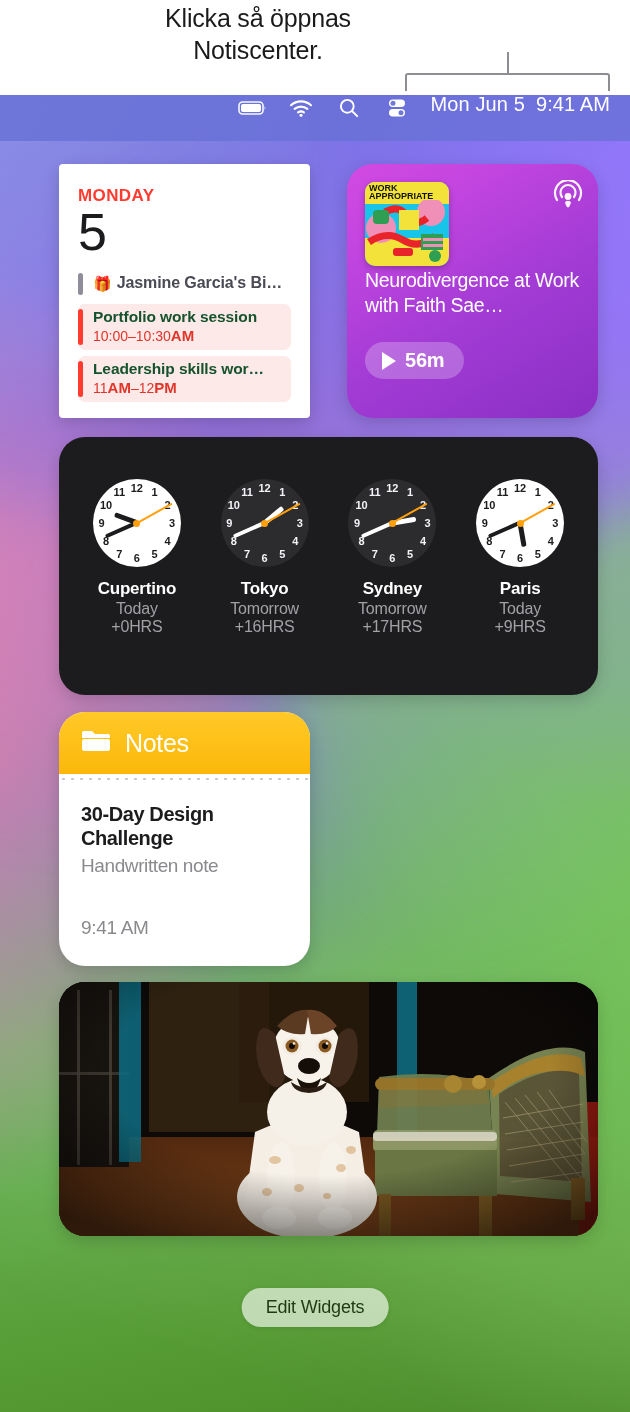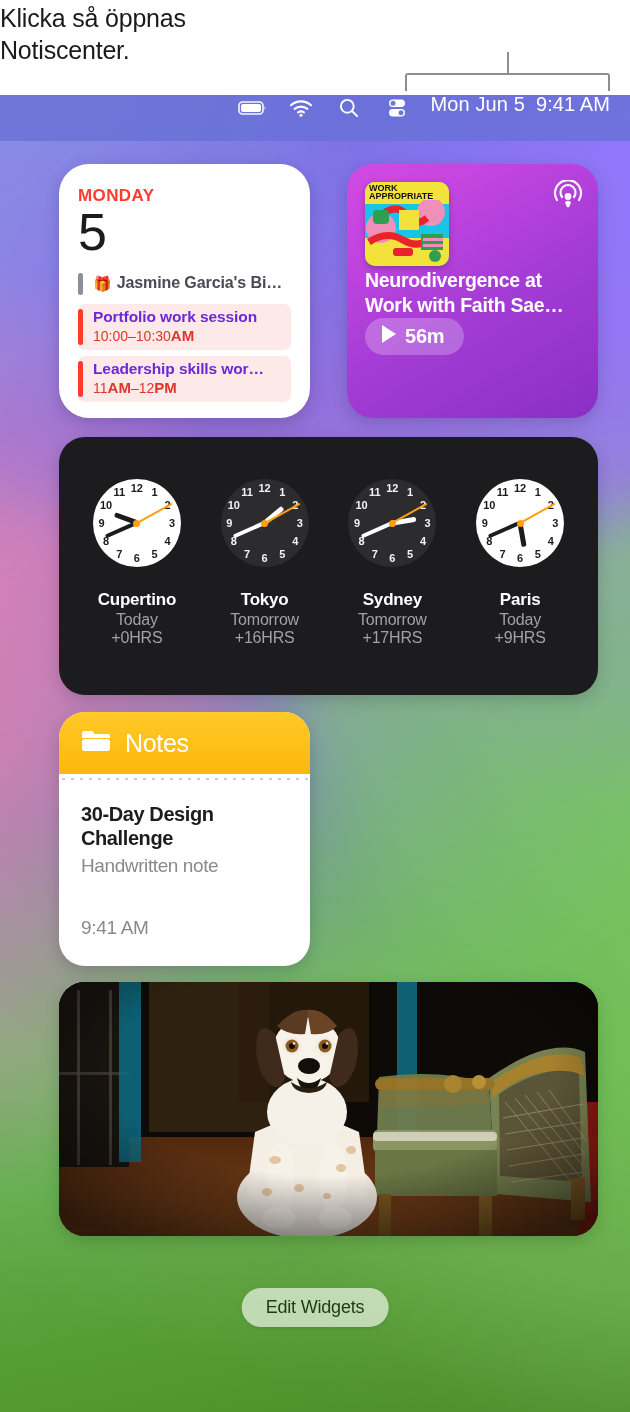--- a/index.html
+++ b/index.html
@@ -10,21 +10,21 @@
     position:relative;
   }
 
   
   .callout {
     position:absolute; left:0; top:0; width:630px; height:95px;
     background:#ffffff; z-index:40;
   }
   .callout-text {
     position:absolute; left:0; top:2px; width:516px;
-    text-align:left;
+    text-align:center;
     font-size:25px; line-height:32px; color:#1a1a1a;
     letter-spacing:-0.2px;
   }
   .bracket {
     position:absolute; left:405px; top:73px; width:205px; height:18px;
     border:2px solid #8d8d92;
     border-bottom:none;
     border-top-left-radius:3px; border-top-right-radius:3px;
   }
   .bracket-stem {
@@ -91,21 +91,21 @@
     color:#fff; font-size:20px; font-weight:500; letter-spacing:0.1px;
     margin-left:10px; padding-right:2px;
   }
 
   
   .widgets { position:absolute; left:0; top:48px; width:630px; }
 
   
   .w-calendar {
     position:absolute; left:59px; top:23px; width:251px; height:254px;
-    background:#ffffff; border-radius:30px; padding:22px 19px 0 19px;
+    background:#ffffff; border-radius:4px; padding:22px 19px 0 19px;
     box-shadow:0 5px 16px rgba(0,0,0,0.16);
   }
   .cal-day {
     color:#ff3b30; font-size:17px; font-weight:bold; letter-spacing:0.4px;
   }
   .cal-num {
     color:#1c1c1e; font-size:52px; font-weight:400; line-height:56px;
     letter-spacing:-1px; margin-top:-2px;
   }
   .cal-events { margin-top:10px; display:flex; flex-direction:column; gap:6px; }
@@ -113,21 +113,21 @@
     padding:3px 0; position:relative; }
   .ev-bar { width:5px; border-radius:3px; flex:none; }
   .ev-body { flex:1; padding:1px 6px 3px 2px; }
   .ev-allday { background:transparent; }
   .ev-allday .ev-body { display:flex; align-items:center; gap:5px; }
   .ev-title-allday { color:#4a4a55; font-size:16px; font-weight:bold;
     white-space:nowrap; overflow:hidden; letter-spacing:-0.1px; }
   .gift { color:#ff3b30; font-size:15px; line-height:1; }
   .ev-timed { background:#fde9e7; border-radius:7px; }
   .ev-timed .ev-bar { margin:2px 0; }
-  .ev-title { color:#6d28d9; font-size:15.5px; font-weight:bold;
+  .ev-title { color:#14532d; font-size:15.5px; font-weight:bold;
     white-space:nowrap; overflow:hidden; letter-spacing:-0.1px; }
   .ev-time { color:#e0352b; font-size:14px; font-weight:400; margin-top:1px; }
   .ev-time .ampm { font-size:15px; font-weight:600; }
 
   
   .w-podcast {
     position:absolute; left:347px; top:23px; width:251px; height:254px;
     border-radius:26px; overflow:hidden;
     background:linear-gradient(150deg, #d24ae2 0%, #c345e0 22%, #a13bd4 58%, #8a2fc4 100%);
     box-shadow:0 5px 16px rgba(0,0,0,0.16);
@@ -135,23 +135,23 @@
   }
   .pod-art {
     width:84px; height:84px; border-radius:10px; overflow:hidden;
     position:relative; background:#00c2e8;
     box-shadow:0 2px 6px rgba(0,0,0,0.25);
   }
   .pod-icon { position:absolute; right:15px; top:16px; color:#fff; opacity:0.95; }
   .pod-meta { margin-top:13px; color:#f2b9f7; font-size:15.5px;
     font-weight:bold; letter-spacing:0.4px; }
   .pod-title { margin-top:2px; color:#ffffff; font-size:19.5px;
-    line-height:25px; font-weight:700; letter-spacing:-0.3px; }
+    line-height:25px; font-weight:400; letter-spacing:-0.3px; }
   .pod-play {
-    margin-top:0; display:inline-flex; gap:9px;
+    margin-top:24px; display:inline-flex; align-items:center; gap:9px;
     background:rgba(255,255,255,0.24); border-radius:20px;
     padding:7px 20px 7px 17px;
   }
   .pod-play-tri {
     width:0;height:0;border-left:14px solid #fff;
     border-top:9px solid transparent;border-bottom:9px solid transparent;
   }
   .pod-play-text { color:#fff; font-size:20px; font-weight:bold; letter-spacing:-0.2px; }
 
   
@@ -174,21 +174,21 @@
   .hand { position:absolute; left:50%; top:50%; transform-origin:50% 100%;
     border-radius:2px; }
   .hand-hour { width:4.5px; height:24px; margin-left:-2.25px; margin-top:-24px; }
   .hand-min  { width:3.5px; height:34px; margin-left:-1.75px; margin-top:-34px; }
   .hand-sec  { width:2px;  height:40px; margin-left:-1px;  margin-top:-40px;
     background:#ff9f0a; }
   .face-light .hand-hour, .face-light .hand-min { background:#1c1c1e; }
   .face-dark  .hand-hour, .face-dark  .hand-min { background:#ffffff; }
   .hub { position:absolute; left:50%; top:50%; width:7px; height:7px;
     margin:-3.5px 0 0 -3.5px; border-radius:50%; background:#ff9f0a; }
-  .clock-city { margin-top:23px; color:#fff; font-size:17px; font-weight:bold;
+  .clock-city { margin-top:12px; color:#fff; font-size:17px; font-weight:bold;
     letter-spacing:-0.2px; }
   .clock-day { color:#a1a1a6; font-size:16px; letter-spacing:-0.2px; margin-top:1px; }
   .clock-off { color:#a1a1a6; font-size:16px; letter-spacing:-0.2px; }
 
   
   .w-notes {
     position:absolute; left:59px; top:571px; width:251px; height:254px;
     background:#ffffff; border-radius:26px; overflow:hidden;
     box-shadow:0 5px 16px rgba(0,0,0,0.16);
   }

